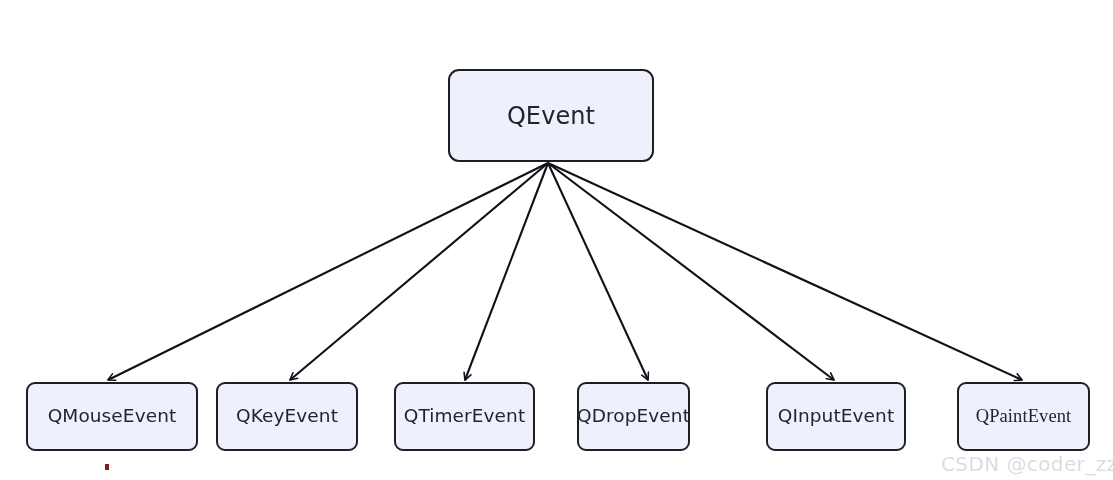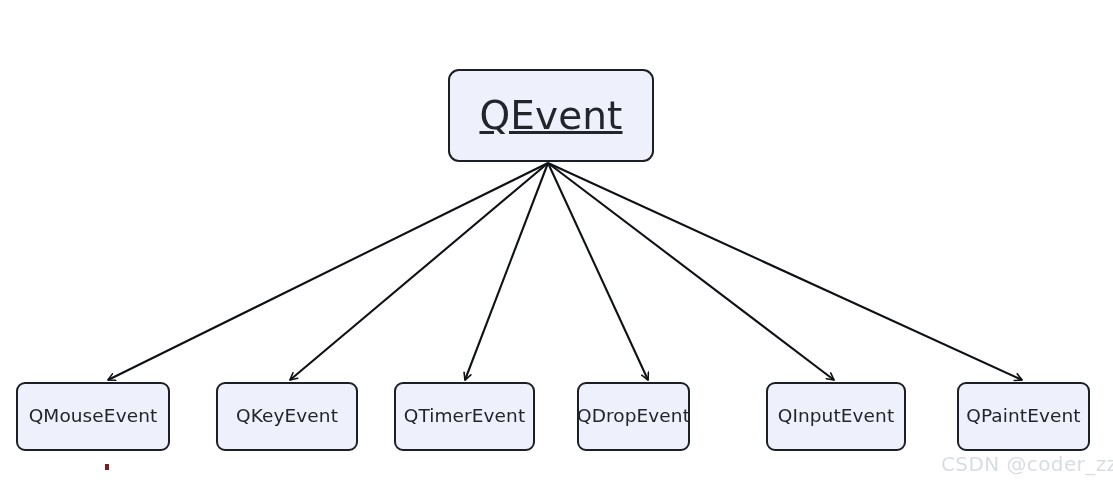--- a/index.html
+++ b/index.html
@@ -44,36 +44,35 @@
     white-space: nowrap;
   }
   #node-root {
     left: 448px;
     top: 69px;
     width: 206px;
     height: 93px;
     border-radius: 11px;
   }
   #node-root .node-label {
-    font-size: 39px;
-    text-decoration: underline;
+    font-size: 24px;
   }
   .node-leaf {
     top: 382px;
     height: 69px;
   }
   .node-leaf .node-label {
     font-size: 18.5px;
   }
-  #node-qmouseevent { left: 16px;  width: 154px; }
+  #node-qmouseevent { left: 26px;  width: 172px; }
   #node-qkeyevent   { left: 216px; width: 142px; }
   #node-qtimerevent { left: 394px; width: 141px; }
   #node-qdropevent  { left: 577px; width: 113px; }
   #node-qinputevent { left: 766px; width: 140px; justify-content: center; }
-  #node-qpaintevent { left: 957px; width: 133px; }
+  #node-qpaintevent { left: 957px; width: 133px; font-family: Liberation Serif, serif; }
   #watermark {
     position: absolute;
     left: 941px;
     top: 452px;
     font-size: 20px;
     color: #d9dde2;
     white-space: nowrap;
     letter-spacing: 0.4px;
     z-index: 1;
   }

